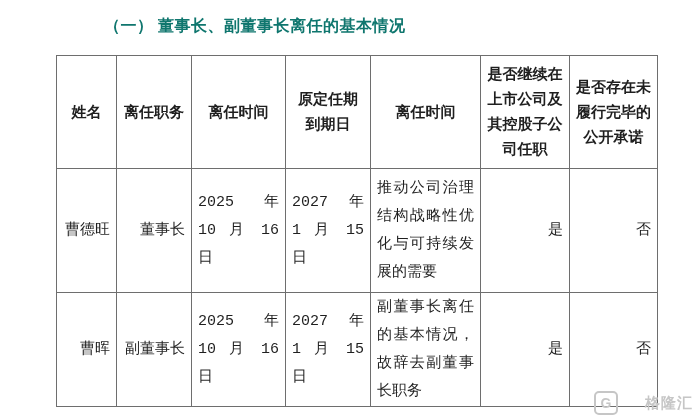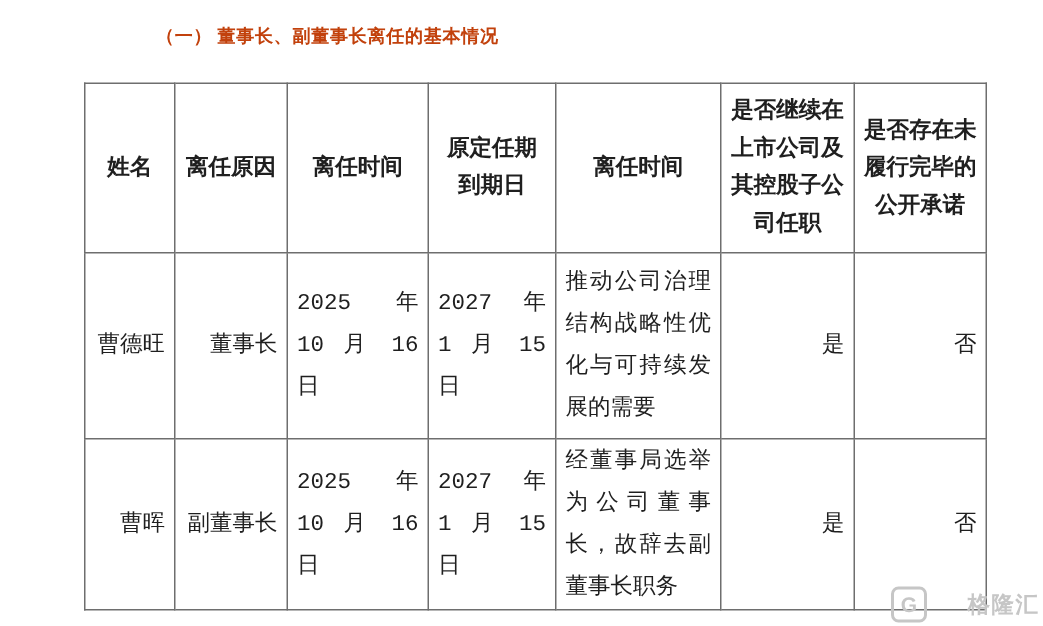--- a/index.html
+++ b/index.html
@@ -7,25 +7,25 @@
     width: 695px; height: 417px;
     background: #ffffff;
     position: relative;
     font-family: "Liberation Serif", "DejaVu Serif", serif;
     color: #1f1f1f;
     overflow: hidden;
   }
   .doc-title {
     position: absolute;
     left: 104px; top: 16px;
-    font-size: 12px;
+    font-size: 16px;
     font-weight: bold;
     letter-spacing: 0.5px;
     white-space: nowrap;
-    color: #c2410c;
+    color: #0f766e;
   }
   table.resign-table {
     position: absolute;
     left: 56px; top: 55px;
     border-collapse: collapse;
     table-layout: fixed;
     width: 601px;
   }
   table.resign-table th,
   table.resign-table td {
@@ -100,42 +100,42 @@
       <col class="c-position">
       <col class="c-date">
     <col class="c-term">
       <col class="c-reason">
       <col class="c-continue">
       <col class="c-commit">
   </colgroup>
   <tbody>
     <tr class="header-row">
       <th>姓名</th>
-      <th>离任原因</th>
+      <th>离任职务</th>
       <th>离任时间</th>
       <th>原定任期到期日</th>
       <th>离任时间</th>
       <th>是否继续在上市公司及其控股子公司任职</th>
       <th class="pad-wide">是否存在未履行完毕的公开承诺</th>
     </tr>
     <tr class="data-row-1">
       <td class="center-cell">曹德旺</td>
       <td class="center-cell">董事长</td>
       <td class="justify-cell">2025 年 10 月 16 日</td>
       <td class="justify-cell">2027 年 1 月 15 日</td>
       <td class="reason-cell">推动公司治理结构战略性优化与可持续发展的需要</td>
       <td class="center-cell">是</td>
       <td class="center-cell">否</td>
     </tr>
     <tr class="data-row-2">
       <td class="center-cell">曹晖</td>
       <td class="center-cell">副董事长</td>
       <td class="justify-cell">2025 年 10 月 16 日</td>
       <td class="justify-cell">2027 年 1 月 15 日</td>
-      <td class="reason-cell">经董事局选举为公司董事长，故辞去副董事长职务</td>
+      <td class="reason-cell">副董事长离任的基本情况，故辞去副董事长职务</td>
       <td class="center-cell">是</td>
       <td class="center-cell">否</td>
     </tr>
   </tbody>
 </table>
 
 <div class="watermark">
   <span class="g-badge">G</span>
   <span class="wm-text">格隆汇</span>
 </div>

